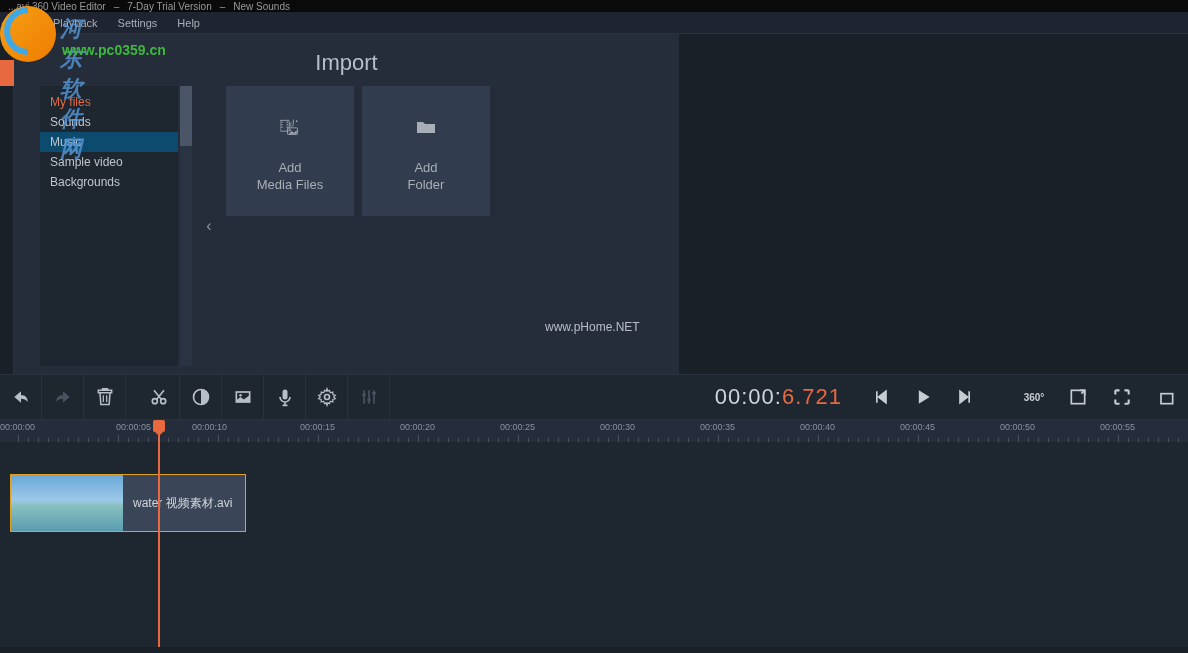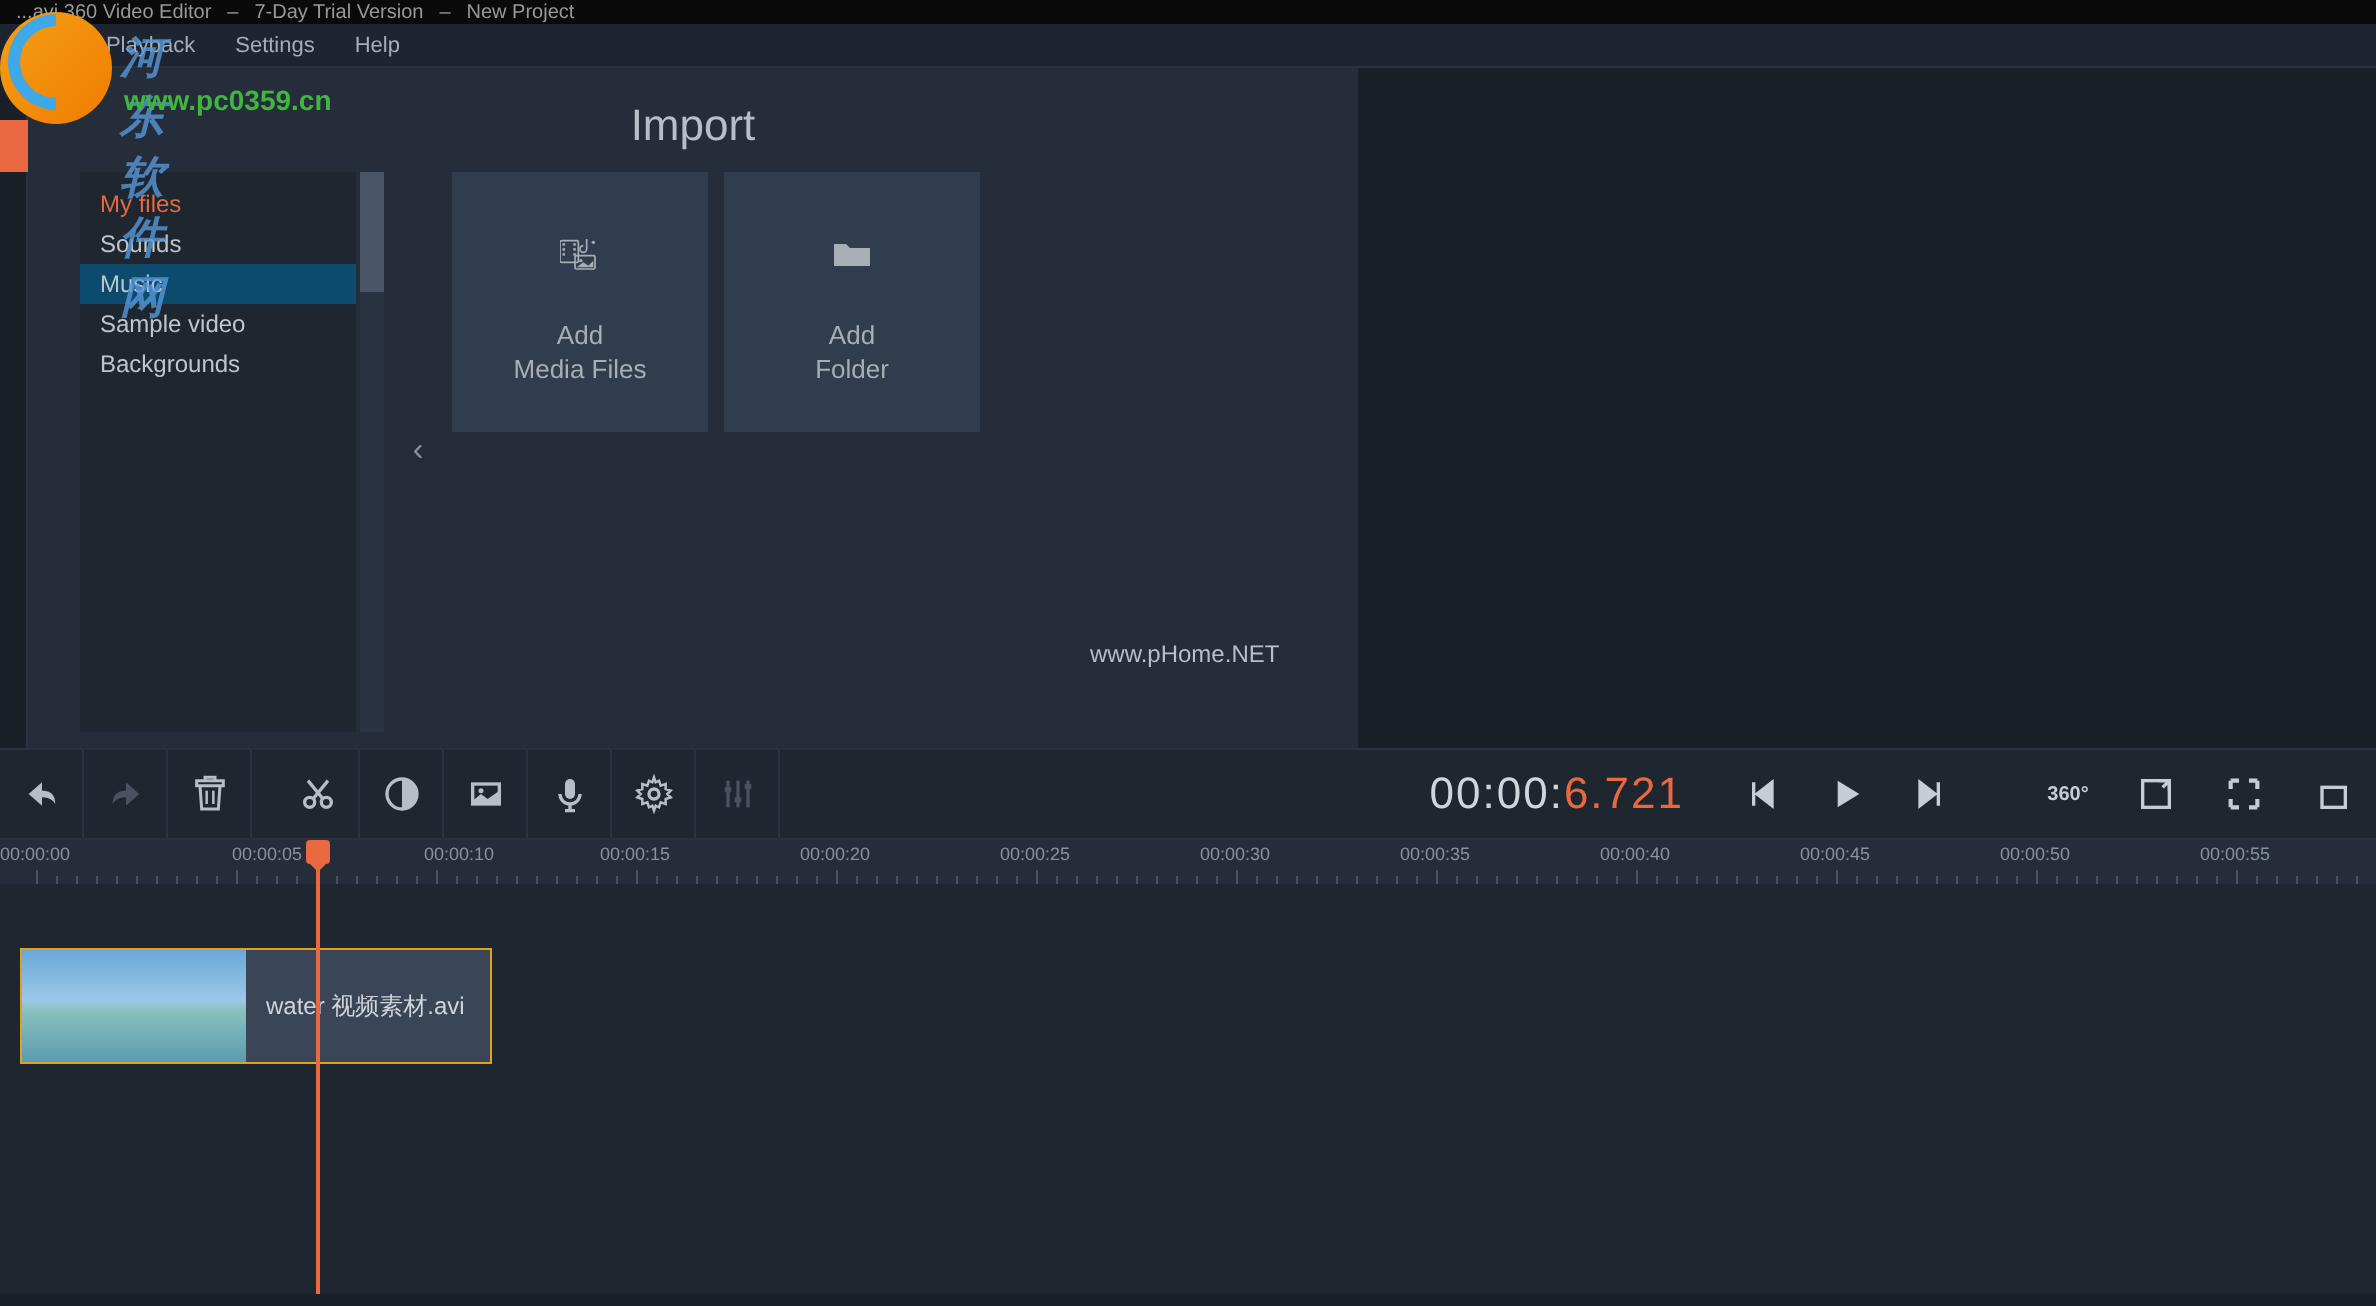--- a/index.html
+++ b/index.html
@@ -81,21 +81,21 @@
 svg { fill: currentColor; width: 20px; height: 20px; }
 </style>
 </head>
 <body>
 
 <div class="title-bar">
   <span>...avi 360 Video Editor</span>
   <span style="margin:0 8px">–</span>
   <span>7-Day Trial Version</span>
   <span style="margin:0 8px">–</span>
-  <span>New Project</span>
+  <span>New Sounds</span>
 </div>
 
 <div class="menu-bar">
   <span class="menu-item">Edit</span>
   <span class="menu-item">Playback</span>
   <span class="menu-item">Settings</span>
   <span class="menu-item">Help</span>
 </div>
 
 <div class="watermark-logo">
@@ -292,21 +292,21 @@
     <div class="ruler-tick major" style="left: 118px;"></div>
     <div class="ruler-tick" style="left: 128px;"></div>
     <div class="ruler-tick" style="left: 138px;"></div>
     <div class="ruler-tick" style="left: 148px;"></div>
     <div class="ruler-tick" style="left: 158px;"></div>
     <div class="ruler-tick" style="left: 168px;"></div>
     <div class="ruler-tick" style="left: 178px;"></div>
     <div class="ruler-tick" style="left: 188px;"></div>
     <div class="ruler-tick" style="left: 198px;"></div>
     <div class="ruler-tick" style="left: 208px;"></div>
-    <div class="ruler-mark" style="left: 212px;">00:00:10</div>
+    <div class="ruler-mark" style="left: 192px;">00:00:10</div>
     <div class="ruler-tick major" style="left: 218px;"></div>
     <div class="ruler-tick" style="left: 228px;"></div>
     <div class="ruler-tick" style="left: 238px;"></div>
     <div class="ruler-tick" style="left: 248px;"></div>
     <div class="ruler-tick" style="left: 258px;"></div>
     <div class="ruler-tick" style="left: 268px;"></div>
     <div class="ruler-tick" style="left: 278px;"></div>
     <div class="ruler-tick" style="left: 288px;"></div>
     <div class="ruler-tick" style="left: 298px;"></div>
     <div class="ruler-tick" style="left: 308px;"></div>

